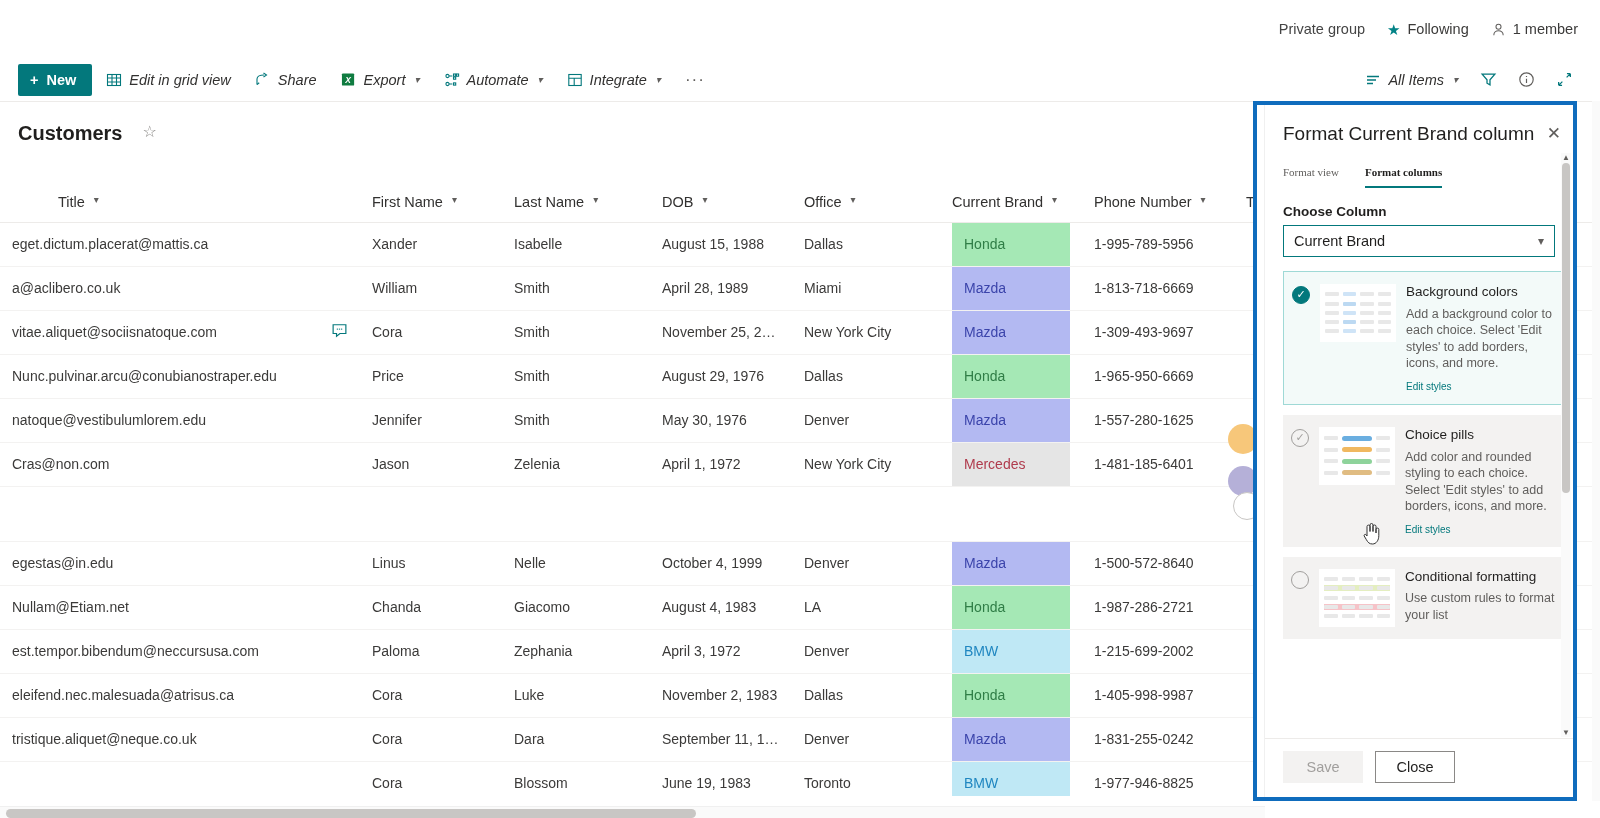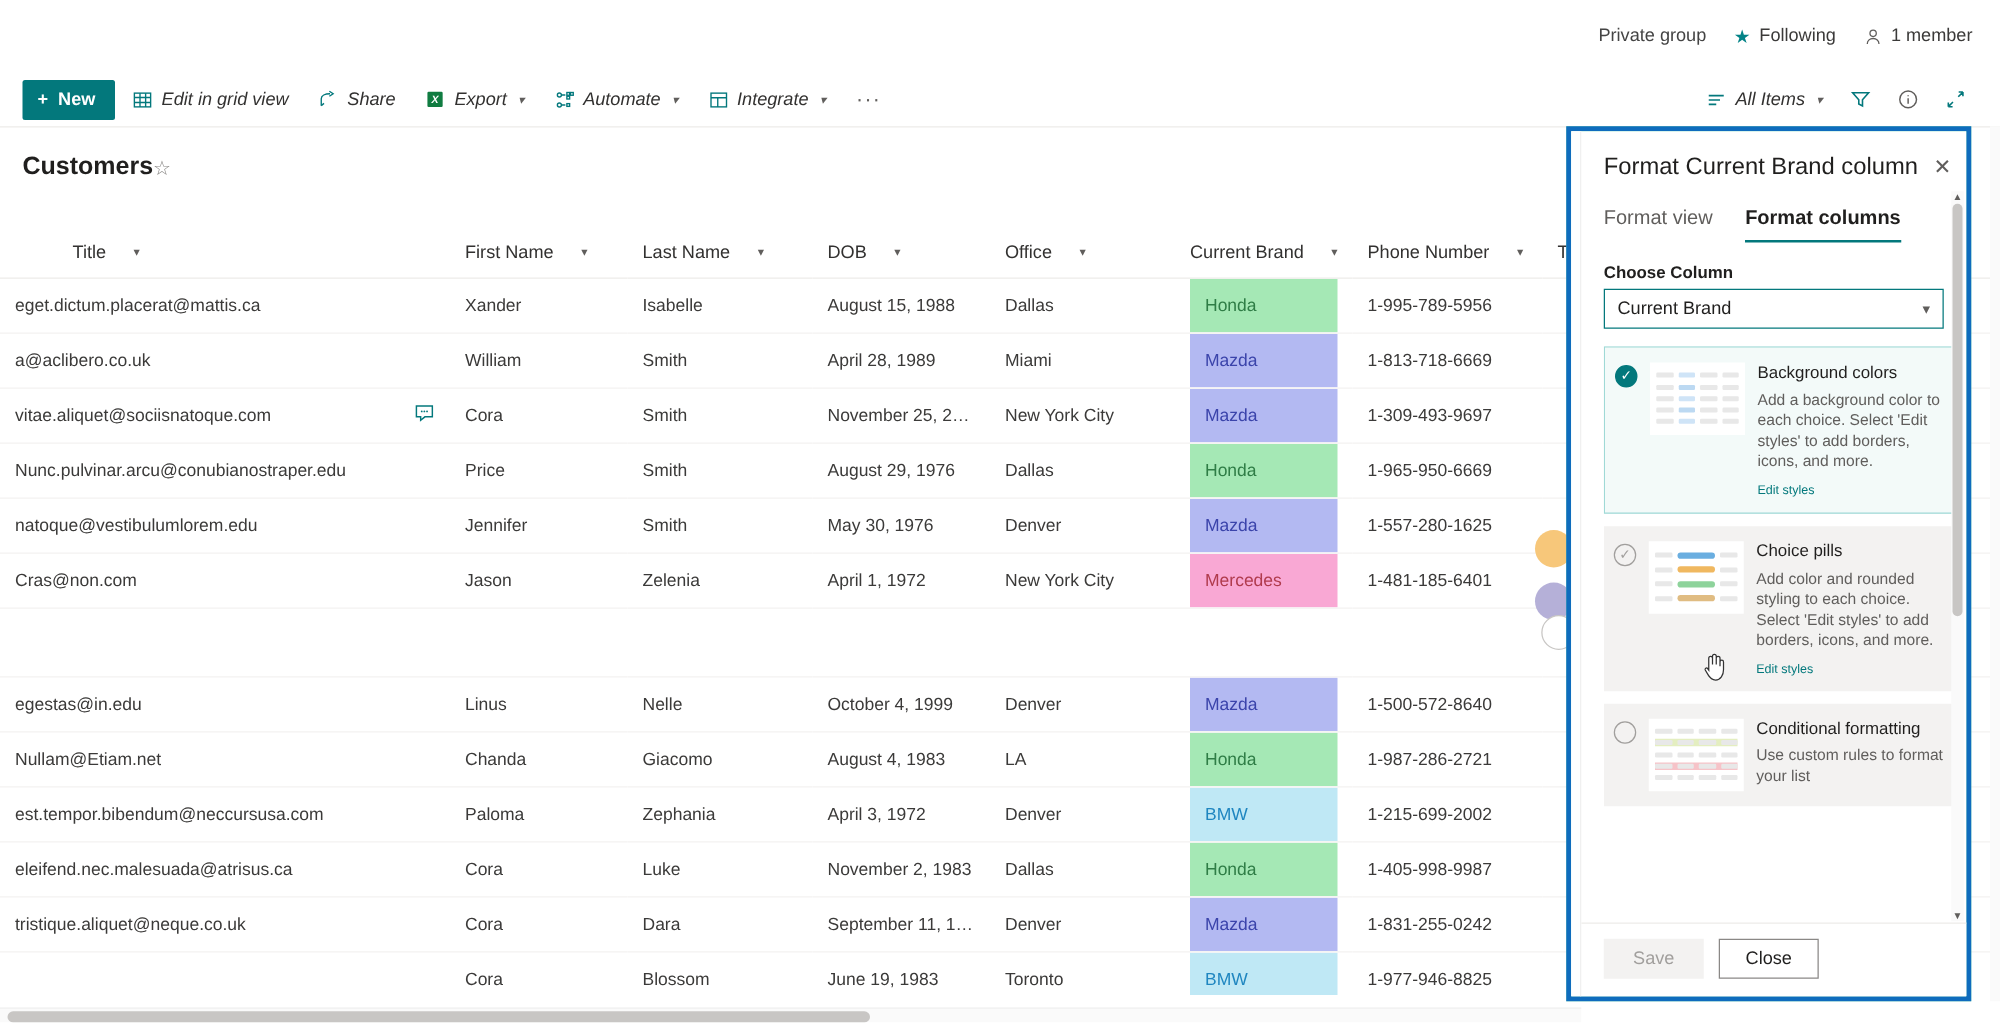--- a/index.html
+++ b/index.html
@@ -49,37 +49,37 @@
   }
   .chev { font-size: 10px; color: #605e5c; margin-left: 2px; }
   .ic { width: 16px; height: 16px; display:inline-flex; align-items:center; justify-content:center; color:#03787c; }
   .ic svg { display:block; }
   .ellipsis-btn { padding: 0 10px; color:#605e5c; letter-spacing:1px; font-size:17px; cursor:pointer; }
   .right-ic { width: 36px; height: 32px; display:flex; align-items:center; justify-content:center; cursor:pointer; color:#03787c; }
 
   
   .list-title-row {
     position:absolute; top: 122px; left: 18px;
-    display:flex; align-items:flex-end; gap: 0;
+    display:flex; align-items:flex-start; gap: 20px;
   }
   .list-title { font-size: 20px; font-weight: 600; color: #201f1e; }
   .title-star { color:#8a8886; font-size: 16px; cursor:pointer; }
 
   
   .grid-wrap {
     position:absolute; top: 182px; left: 0; width: 1600px; height: 614px;
     overflow: hidden;
   }
   table.grid { border-collapse: collapse; width: 1600px; table-layout: fixed; }
   table.grid th {
     text-align: left; font-weight: 400; font-size: 14.5px; color: #323130;
     padding: 0 12px 12px 12px; height: 40px; vertical-align: bottom;
     border-bottom: 1px solid #edebe9; white-space: nowrap;
   }
-  th .hdr { display:inline-flex; align-items:center; gap:20px; cursor:pointer; }
+  th .hdr { display:inline-flex; align-items:flex-start; gap:7px; cursor:pointer; }
   th .hdr .chev { font-size: 10px; color:#605e5c; }
   table.grid td {
     font-size: 14px; color: #3b3a39;
     padding: 0 12px; height: 42px; vertical-align: middle;
     border-bottom: 1px solid #f3f2f1;
     white-space: nowrap; overflow: hidden; text-overflow: ellipsis;
   }
   td.c-title { color: #201f1e; font-size: 14.5px; padding-left: 58px; }
   .title-cell-inner { display:flex; align-items:center; justify-content:space-between; gap:10px; }
   .comment-ic { color:#03787c; flex: 0 0 auto; cursor:pointer; }
@@ -136,21 +136,21 @@
     background: #ffffff; border-right: 1px solid #f0f0f0;
   }
   .panel-head {
     display:flex; align-items: flex-start; justify-content: space-between;
     padding: 18px 6px 0 18px;
   }
   .panel-title { font-size: 19px; color: #201f1e; font-weight: 400; line-height: 1.2; }
   .panel-close { font-size: 17px; color: #605e5c; cursor:pointer; padding: 2px 6px; line-height:1; }
 
   .panel-tabs { display:flex; gap: 26px; padding: 20px 0 0 18px; }
-  .ptab { font-size: 16px; color: #605e5c; padding-bottom: 10px; cursor:pointer; position:relative; }
+  .ptab { font-size: 11px; color: #605e5c; padding-bottom: 10px; cursor:pointer; position:relative;font-family:Liberation Serif, serif; }
   .ptab.active { color:#201f1e; font-weight: 600; }
   .ptab.active::after {
     content:""; position:absolute; left:0; right:0; bottom:0; height: 2px; background:#03787c;
   }
 
   .choose-label { font-size: 13.5px; font-weight: 600; color:#201f1e; padding: 16px 0 6px 18px; }
   .select-wrap { padding: 0 18px; }
   .sp-select {
     height: 32px; border: 1px solid #03787c; background:#fff;
     display:flex; align-items:center; justify-content: space-between;
@@ -509,21 +509,21 @@
             <td class="c-title">
               <div class="title-cell-inner">
                 <span>Cras@non.com</span>
               </div>
             </td>
             <td>Jason</td>
             <td>Zelenia</td>
             <td>April 1, 1972</td>
             <td>New York City</td>
             <td class="c-brand">
-              <div class="brand-fill" style="background: #f9a8d4; color: rgb(176, 59, 77);">Mercedes</div>
+              <div class="brand-fill" style="background: #e5e5e5; color: rgb(176, 59, 77);">Mercedes</div>
             </td>
             <td>1-481-185-6401</td>
             <td></td>
           </tr>
           <tr class="spacer">
             <td></td>
             <td></td>
             <td></td>
             <td></td>
             <td></td>

